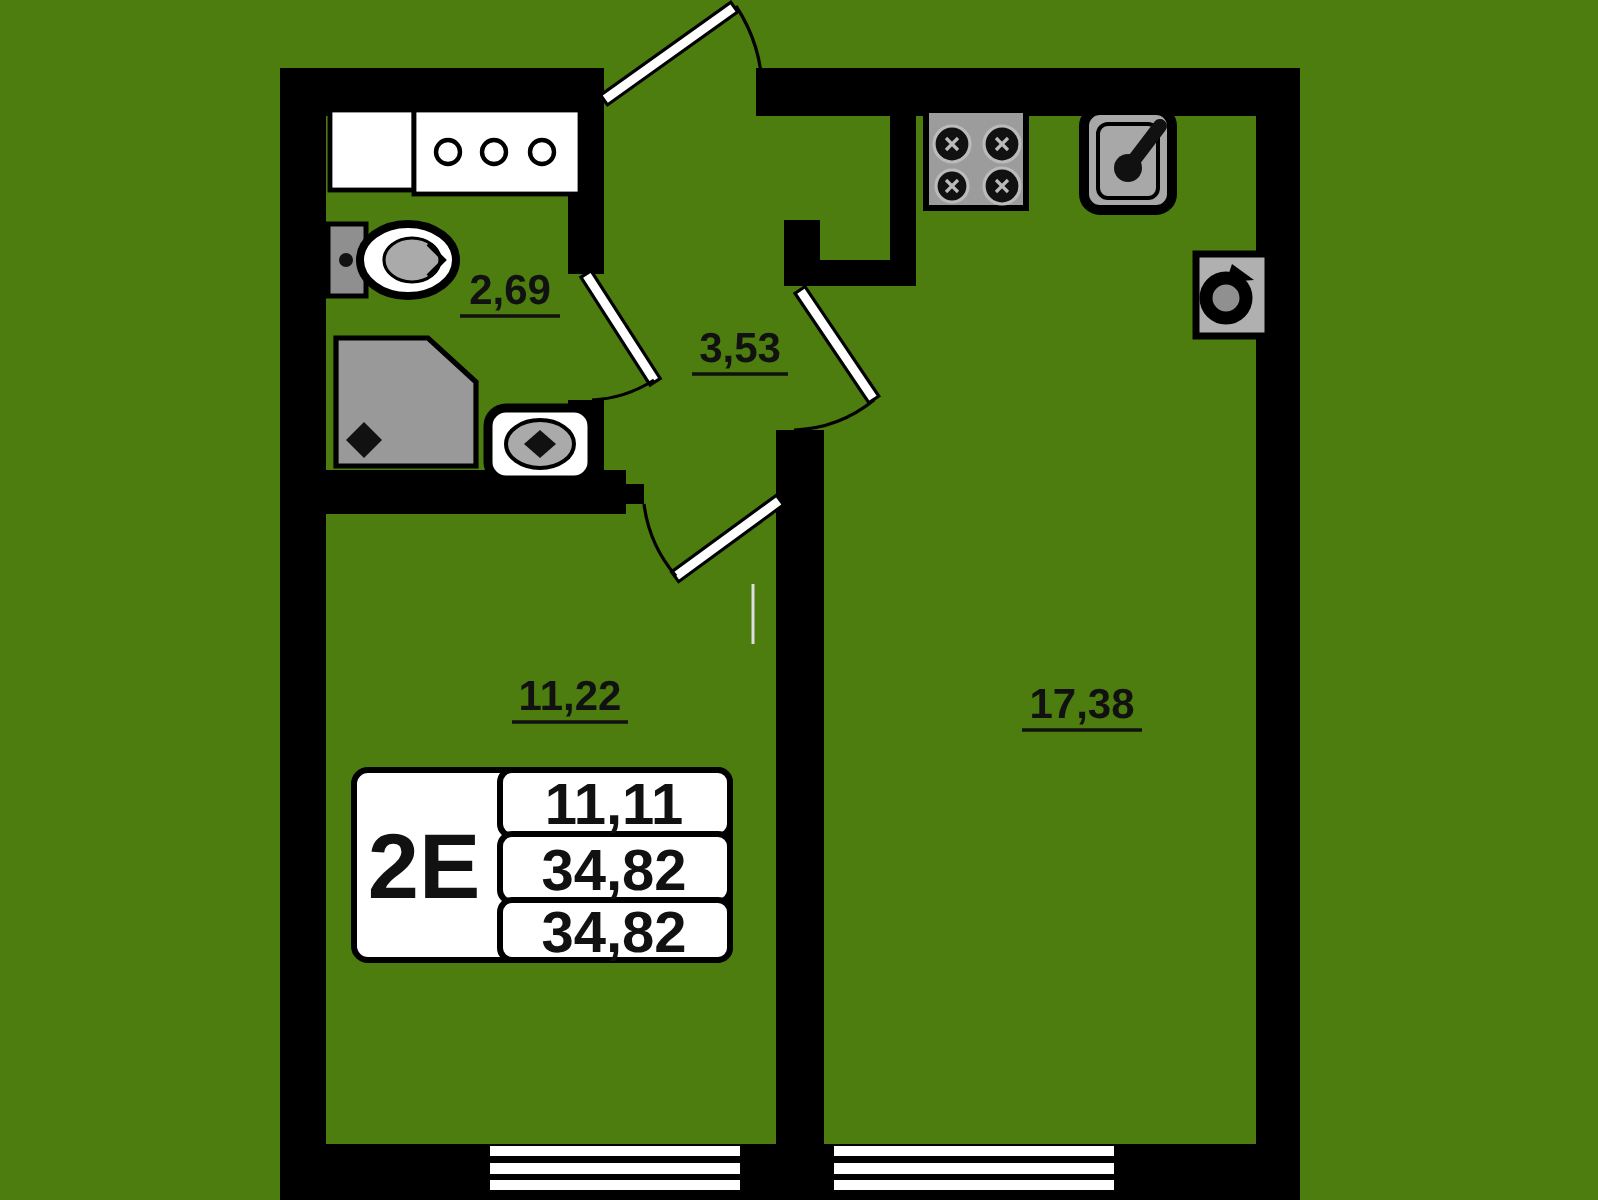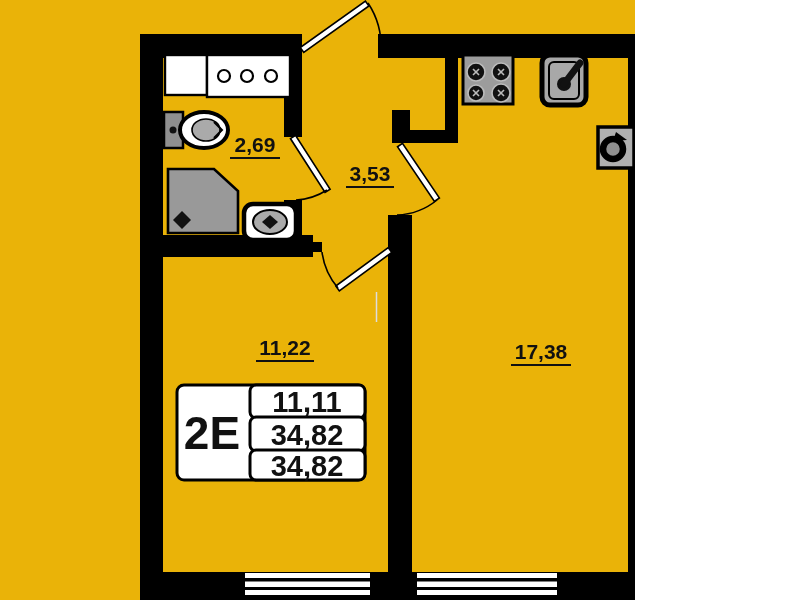--- a/index.html
+++ b/index.html
@@ -1,16 +1,16 @@
 <!DOCTYPE html>
 <html><head>
 <meta charset="utf-8">
 <style>
   html,body{margin:0;padding:0;background:#ffffff;}
-  .page{position:relative;width:635px;height:600px;background:#eab308;overflow:hidden;
+  .page{position:relative;width:799px;height:600px;background:#4d7c0f;overflow:hidden;
         font-family:"Liberation Sans",sans-serif;}
   svg{display:block;}
   .wall{fill:#000000;stroke:none;}
   .thinline{stroke:#000000;stroke-width:1.6;fill:none;}
   .leaf{fill:#ffffff;stroke:#000000;stroke-width:1.6;}
   .fixture-white{fill:#ffffff;stroke:#000000;stroke-width:2.4;}
   .area-label{font-family:"Liberation Sans",sans-serif;font-size:21px;font-weight:700;
               fill:#111111;text-anchor:middle;}
   .table-num{font-family:"Liberation Sans",sans-serif;font-size:29px;font-weight:700;
              fill:#111111;text-anchor:middle;}

